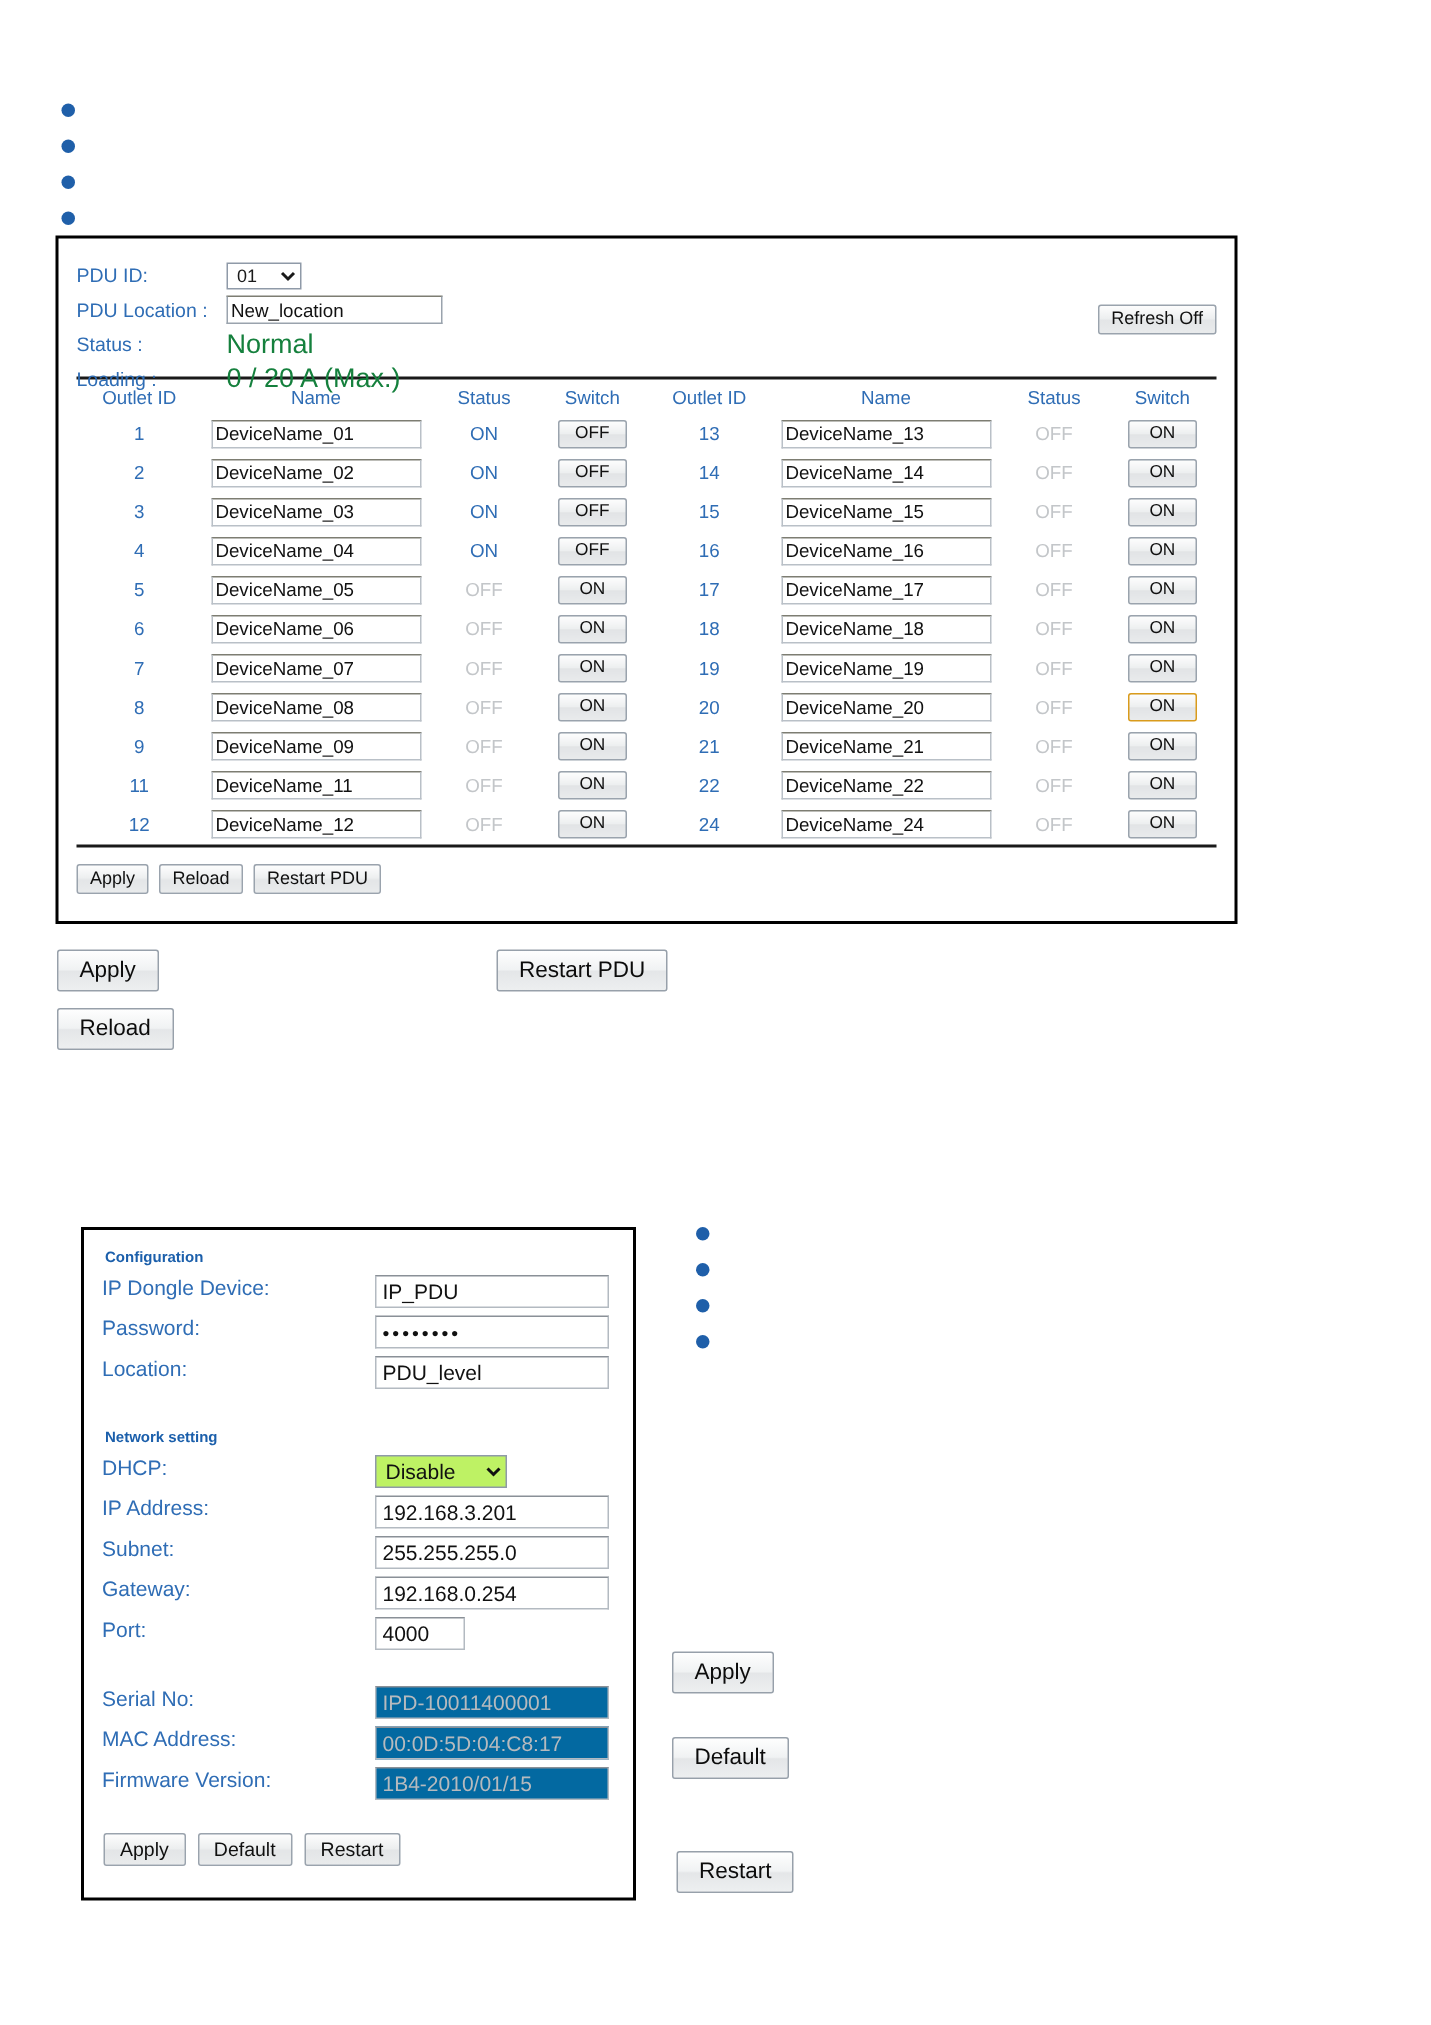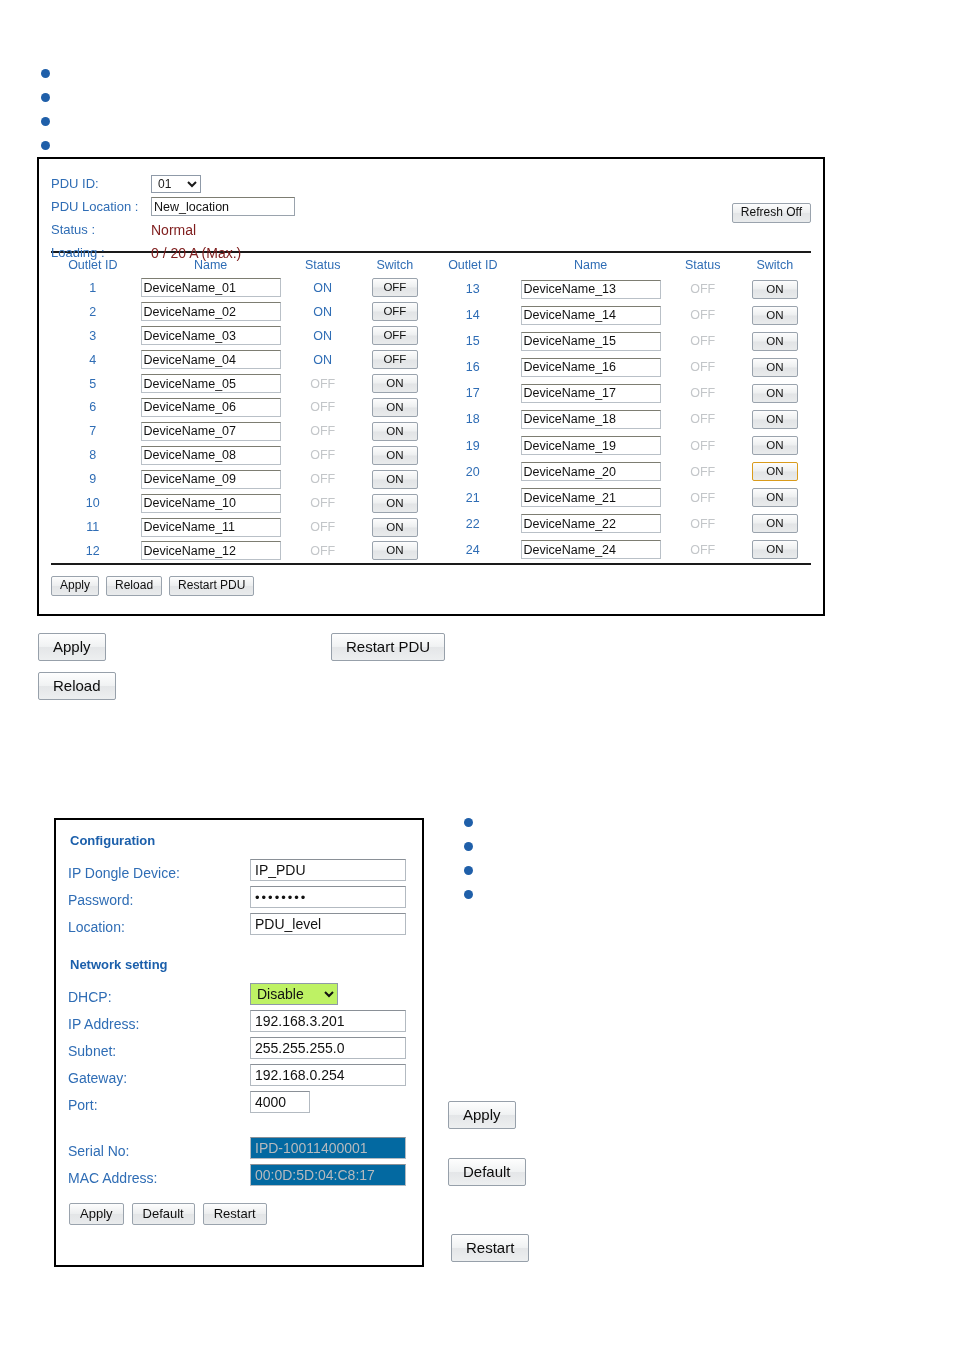--- a/index.html
+++ b/index.html
@@ -39,21 +39,21 @@
     height: 94px;
     border-bottom: 2px solid #1a1a1a;
     margin: 0 12px;
   }
   .hd-row { display: flex; align-items: center; height: 21px; margin-bottom: 2px; }
   .hd-label {
     color: #2f6db5; font-size: 13px;
     width: 100px; flex: 0 0 100px;
     white-space: nowrap;
   }
-  .hd-val { font-size: 14px; color: #7f1d1d; }
+  .hd-val { font-size: 18px; color: #15803d; }
 
   select.mini-select {
     font-family: "Liberation Sans", sans-serif;
     font-size: 12px;
     height: 18px;
     width: 50px;
     padding: 0 2px;
     border: 1px solid #8f9aa8;
     background: #fff;
     color: #1a1a1a;
@@ -174,26 +174,26 @@
   #config-panel {
     position: absolute;
     left: 54px; top: 818px;
     width: 370px; height: 449px;
     border: 2px solid #000;
     background: #fff;
     padding: 10px 12px;
   }
   .cfg-title {
     color: #1b5fab;
-    font-size: 13px;
+    font-size: 10px;
     font-weight: bold;
     margin: 3px 0 6px 2px;
   }
   .cfg-row {
-    display: flex; align-items: flex-end;
+    display: flex; align-items: flex-start;
     height: 27px;
   }
   .cfg-label {
     color: #2f6db5;
     font-size: 14px;
     flex: 0 0 182px;
     white-space: nowrap;
   }
   .cfg-input {
     font-family: "Liberation Sans", sans-serif;
@@ -321,26 +321,20 @@
             <td class="stat-off">OFF</td>
             <td><button class="swbtn">ON</button></td>
           </tr>
           <tr>
             <td class="id-cell">9</td>
             <td><input type="text" class="name-input" value="DeviceName_09" style=""></td>
             <td class="stat-off">OFF</td>
             <td><button class="swbtn">ON</button></td>
           </tr>
           <tr>
-            <td class="id-cell">10</td>
-            <td><input type="text" class="name-input" value="DeviceName_10" style=""></td>
-            <td class="stat-off">OFF</td>
-            <td><button class="swbtn">ON</button></td>
-          </tr>
-          <tr>
             <td class="id-cell">11</td>
             <td><input type="text" class="name-input" value="DeviceName_11" style=""></td>
             <td class="stat-off">OFF</td>
             <td><button class="swbtn">ON</button></td>
           </tr>
           <tr>
             <td class="id-cell">12</td>
             <td><input type="text" class="name-input" value="DeviceName_12" style=""></td>
             <td class="stat-off">OFF</td>
             <td><button class="swbtn">ON</button></td>
@@ -498,20 +492,24 @@
   <div class="cfg-gap"></div>
 
   <div class="cfg-row">
     <span class="cfg-label">Serial No:</span>
     <input class="cfg-input ro" type="text" readonly="" value="IPD-10011400001" style="">
   </div>
   <div class="cfg-row">
     <span class="cfg-label">MAC Address:</span>
     <input class="cfg-input ro" type="text" readonly="" value="00:0D:5D:04:C8:17" style="">
   </div>
+  <div class="cfg-row">
+    <span class="cfg-label">Firmware Version:</span>
+    <input class="cfg-input ro" type="text" readonly="" value="1B4-2010/01/15" style="">
+  </div>
 
   <div class="cfg-foot">
     <button class="winbtn">Apply</button>
     <button class="winbtn">Default</button>
     <button class="winbtn">Restart</button>
   </div>
 </div>
 
 <button class="big-btn" id="btn-apply-2">Apply</button>
 <button class="big-btn" id="btn-default-2">Default</button>

